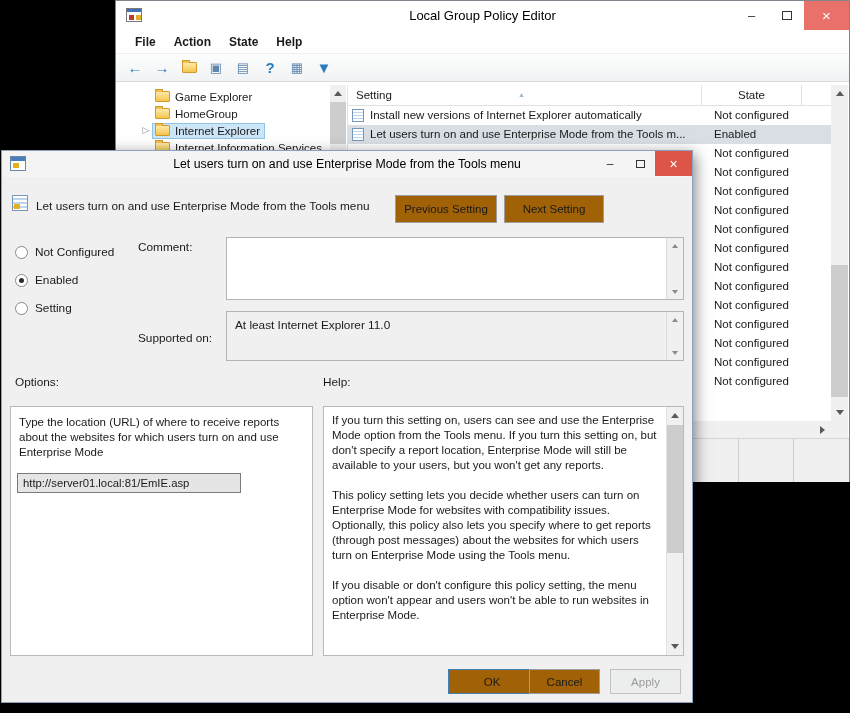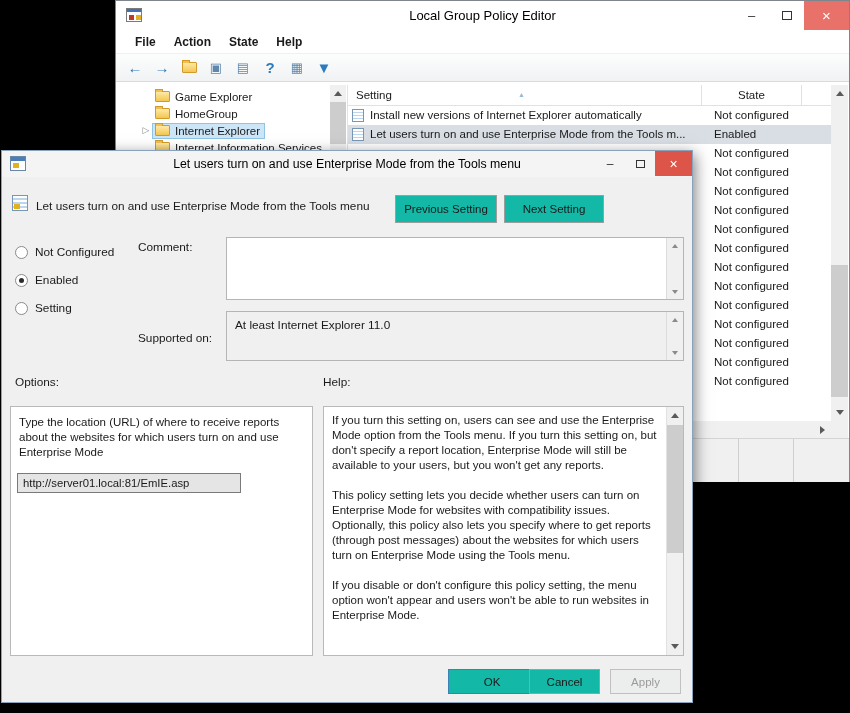--- a/index.html
+++ b/index.html
@@ -81,21 +81,21 @@
   .dlg-icon::before { content:""; position:absolute; left:0; top:0; right:0; height:4px; background:#4a7ebb; }
   .dlg-icon::after { content:""; position:absolute; left:2px; bottom:2px; width:6px; height:5px; background:#e4b023; }
   .dlg-controls { position:absolute; right:0; top:0; height:25px; display:flex; }
   .dlg-btn { width:30px; height:25px; display:flex; align-items:center; justify-content:center; font-size:12px; color:#333; }
   .dlg-btn.close { width:37px; background:#dd5548; color:#fff; font-size:14px; }
   .dlg-max { width:9px; height:8px; border:1px solid #333; display:inline-block; }
   .dlg-body { position:absolute; left:0; top:26px; right:0; bottom:0; font-size:11.8px; }
   .ph-icon { position:absolute; left:10px; top:18px; width:16px; height:16px; border:1px solid #7797b8; background:repeating-linear-gradient(180deg,#ffffff 0 2px,#bcd6ee 2px 4px); }
   .ph-icon::after { content:""; position:absolute; left:1px; bottom:1px; width:6px; height:5px; background:#e4b023; }
   .ph-text { position:absolute; left:34px; top:22px; }
-  .btn { position:absolute; display:flex; align-items:center; justify-content:center; background:#14b8a6; border:1px solid #9d9d9d; font-size:11.5px; font-family:inherit; color:#1a1a1a; }
+  .btn { position:absolute; display:flex; align-items:center; justify-content:center; background:#a16207; border:1px solid #9d9d9d; font-size:11.5px; font-family:inherit; color:#1a1a1a; }
   .btn.prev { left:393px; top:18px; width:102px; height:28px; }
   .btn.next { left:502px; top:18px; width:100px; height:28px; }
   .radio-row { position:absolute; left:13px; height:16px; display:flex; align-items:center; gap:7px; }
   .radio-row.r1 { top:67px; } .radio-row.r2 { top:95px; } .radio-row.r3 { top:123px; }
   .radio { width:13px; height:13px; border:1px solid #8a8a8a; border-radius:50%; background:#fff; position:relative; }
   .radio.checked::after { content:""; position:absolute; left:3px; top:3px; width:5px; height:5px; border-radius:50%; background:#2c2c2c; }
   .lbl { position:absolute; }
   .lbl-comment { left:136px; top:63px; }
   .lbl-supported { left:136px; top:154px; }
   .lbl-options { left:13px; top:198px; }

